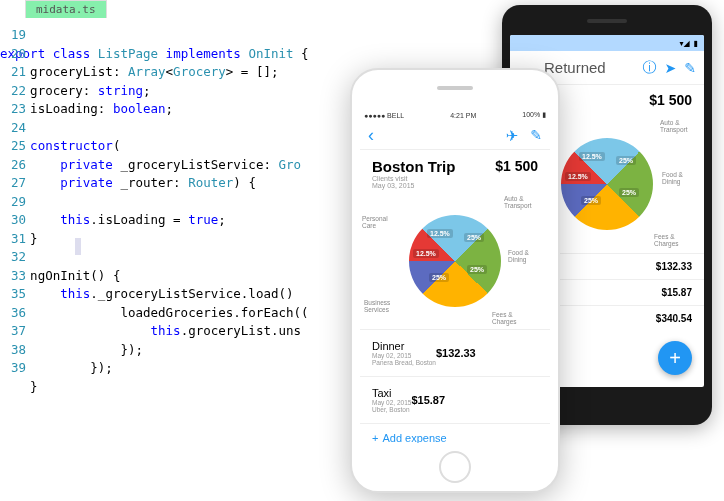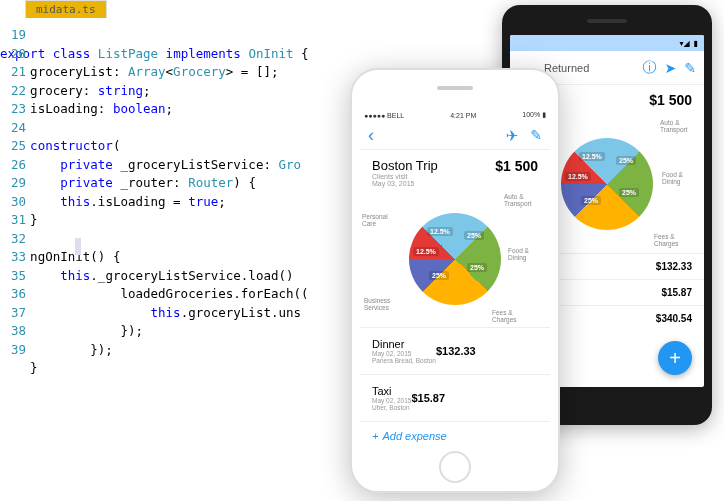--- a/index.html
+++ b/index.html
@@ -6,21 +6,21 @@
 body { font-family: -apple-system, "Segoe UI", Arial, sans-serif; width: 724px; height: 501px; position: relative; background: #fff; overflow: hidden; }
 
 
 .watermark { position: absolute; top: 0; left: 0; right: 0; height: 40px; z-index: 0; pointer-events: none; }
 .wm-logo { position: absolute; top: 2px; left: 2px; width: 36px; height: 36px; }
 .wm-text { position: absolute; top: 2px; left: 42px; font-size: 24px; font-weight: bold; color: #666; letter-spacing: 2px; }
 .wm-url { position: absolute; top: 28px; left: 100px; font-size: 14px; color: #aaa; }
 
 
 .editor { position: absolute; top: 0; left: 0; width: 360px; height: 501px; font-family: Consolas, Monaco, monospace; font-size: 12.5px; background: #fff; z-index: 1; padding-top: 8px; }
-.editor-tab { position: absolute; top: 0; left: 25px; background: #eab308; padding: 2px 10px; font-size: 11px; border: 1px solid #ddd; border-bottom: none; color: #555; }
+.editor-tab { position: absolute; top: 0; left: 25px; background: #86efac; padding: 2px 10px; font-size: 11px; border: 1px solid #ddd; border-bottom: none; color: #555; }
 .editor-body { padding-top: 18px; }
 .line { display: flex; height: 18.5px; line-height: 18.5px; white-space: pre; flex-direction: column; }
 .ln { width: 30px; text-align: right; color: #2b91af; padding-right: 4px; flex-shrink: 0; }
 .lc { flex: 1; color: #000; }
 .kw { color: #0000ff; }
 .type { color: #2b91af; }
 .str { color: #a31515; }
 .highlight-col { position: absolute; left: 75px; top: 238px; width: 6px; height: 17px; background: #dde; }
 
 
@@ -40,31 +40,31 @@
 .android-speaker { position: absolute; top: 14px; left: 50%; transform: translateX(-50%); width: 40px; height: 4px; background: #333; border-radius: 2px; }
 
 
 .iphone { position: absolute; top: 68px; left: 350px; width: 210px; height: 425px; background: #fff; border: 2px solid #ddd; border-radius: 28px; z-index: 3; box-shadow: 0 6px 30px rgba(0,0,0,0.25); }
 .iphone-speaker { position: absolute; top: 16px; left: 50%; transform: translateX(-50%); width: 36px; height: 4px; background: #ccc; border-radius: 2px; }
 .iphone-home { position: absolute; bottom: 8px; left: 50%; transform: translateX(-50%); width: 32px; height: 32px; border: 2px solid #ddd; border-radius: 50%; }
 .iphone-screen { position: absolute; top: 38px; left: 8px; right: 8px; bottom: 48px; background: #fff; overflow: hidden; }
 .iphone-status { height: 14px; font-size: 7px; display: flex; justify-content: space-between; align-items: center; padding: 0 4px; color: #333; }
 .iphone-toolbar { height: 28px; display: flex; align-items: center; justify-content: space-between; padding: 0 8px; border-bottom: 1px solid #eee; }
 .iphone-title-block { padding: 8px 12px 4px; display: flex; justify-content: space-between; align-items: flex-start; }
-.iphone-title { font-size: 13px; font-weight: 400; }
+.iphone-title { font-size: 15px; font-weight: 700; }
 .iphone-sub { font-size: 7px; color: #999; }
 .iphone-amount { font-size: 14px; font-weight: bold; }
 .iphone-chart { height: 136px; position: relative; }
 .iphone-list { }
 .iphone-item { padding: 10px 12px; border-top: 1px solid #eee; display: flex; align-items: center; }
 .iphone-item-left { display: flex; flex-direction: column; }
 .iphone-item-name { font-size: 11px; }
 .iphone-item-meta { font-size: 6.5px; color: #999; }
 .iphone-item-val { font-size: 11px; font-weight: bold; }
-.iphone-add { padding: 8px 12px; color: #2196f3; font-size: 11px; border-top: 1px solid #eee; font-style: italic; }
+.iphone-add { padding: 8px 12px; color: #2196f3; font-size: 11px; border-top: 1px solid #eee; }
 
 
 .pie-wrap { position: absolute; top: 50%; left: 50%; transform: translate(-50%,-50%); }
 .pie { width: 92px; height: 92px; border-radius: 50%; }
 .pie-label { position: absolute; background: rgba(0,0,0,0.15); color: #fff; font-size: 7px; font-weight: bold; padding: 1px 3px; border-radius: 2px; }
 .chart-legend { position: absolute; font-size: 6.5px; color: #888; width: 38px; line-height: 1.1; }
 
 
 .icon-back { color: #2196f3; font-size: 18px; }
 .icon-send { color: #2196f3; font-size: 14px; }
@@ -90,20 +90,21 @@
   <div class="highlight-col"></div>
   <div class="editor-body" id="editor-body">
       <div class="line"><span class="ln">19</span><span class="lc"><span class="kw">export</span> <span class="kw">class</span> <span class="type">ListPage</span> <span class="kw">implements</span> <span class="type">OnInit</span> {</span></div>
       <div class="line"><span class="ln">20</span><span class="lc">    groceryList: <span class="type">Array</span>&lt;<span class="type">Grocery</span>&gt; = [];</span></div>
       <div class="line"><span class="ln">21</span><span class="lc">    grocery: <span class="kw">string</span>;</span></div>
       <div class="line"><span class="ln">22</span><span class="lc">    isLoading: <span class="kw">boolean</span>;</span></div>
       <div class="line"><span class="ln">23</span><span class="lc"></span></div>
       <div class="line"><span class="ln">24</span><span class="lc">    <span class="kw">constructor</span>(</span></div>
       <div class="line"><span class="ln">25</span><span class="lc">        <span class="kw">private</span> _groceryListService: <span class="type">Gro</span></span></div>
       <div class="line"><span class="ln">26</span><span class="lc">        <span class="kw">private</span> _router: <span class="type">Router</span>) {</span></div>
+      <div class="line"><span class="ln">27</span><span class="lc"></span></div>
       <div class="line"><span class="ln">29</span><span class="lc">        <span class="kw">this</span>.isLoading = <span class="kw">true</span>;</span></div>
       <div class="line"><span class="ln">30</span><span class="lc">    }</span></div>
       <div class="line"><span class="ln">31</span><span class="lc"></span></div>
       <div class="line"><span class="ln">32</span><span class="lc">    ngOnInit() {</span></div>
       <div class="line"><span class="ln">33</span><span class="lc">        <span class="kw">this</span>._groceryListService.load()</span></div>
       <div class="line"><span class="ln">35</span><span class="lc">                loadedGroceries.forEach((</span></div>
       <div class="line"><span class="ln">36</span><span class="lc">                    <span class="kw">this</span>.groceryList.uns</span></div>
       <div class="line"><span class="ln">37</span><span class="lc">                });</span></div>
       <div class="line"><span class="ln">38</span><span class="lc">            });</span></div>
       <div class="line"><span class="ln">39</span><span class="lc">    }</span></div>
@@ -112,21 +113,21 @@
 
 <div class="android">
   <div class="android-speaker"></div>
   <div class="android-screen">
     <div class="android-status">
       <span>▾◢</span>
       <span>▮</span>
     </div>
     <div class="android-toolbar">
       <span class="icon-back">←</span>
-      <span style="flex:1;font-size:11px;color:#555">Returned</span>
+      <span style="flex:1;font-size:15px;color:#555">Returned</span>
       <span class="icon-info">ⓘ</span>
       <span class="icon-send">➤</span>
       <span class="icon-edit">✎</span>
     </div>
     <div class="android-title-row">
       <span class="android-title">Trip</span>
       <span class="android-amount">$1 500</span>
     </div>
     <div class="android-chart">
       <div class="pie-wrap">

